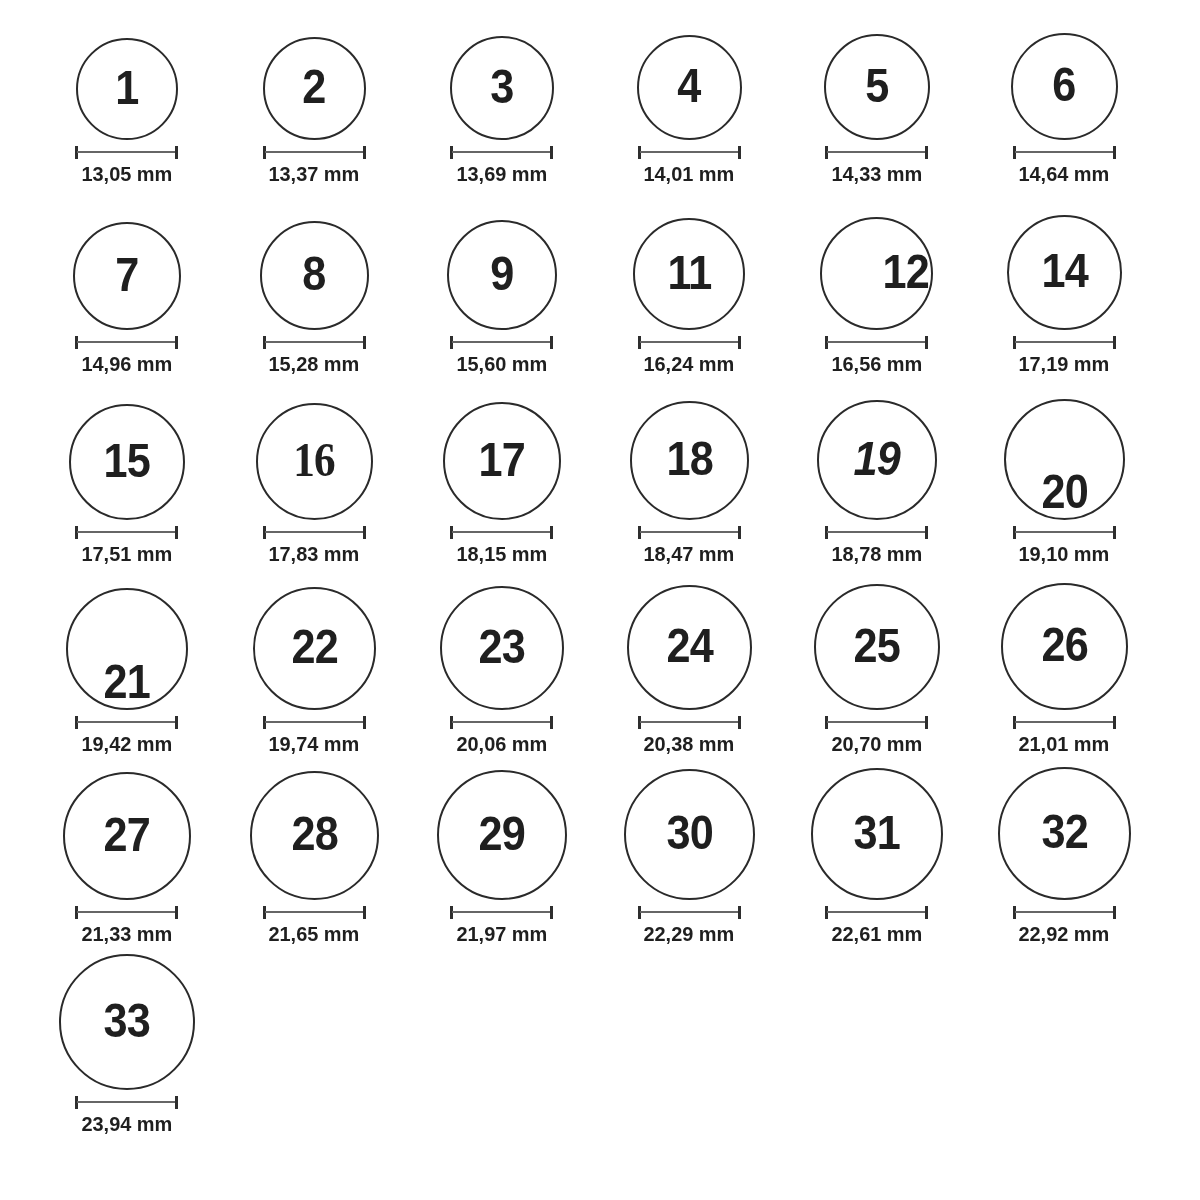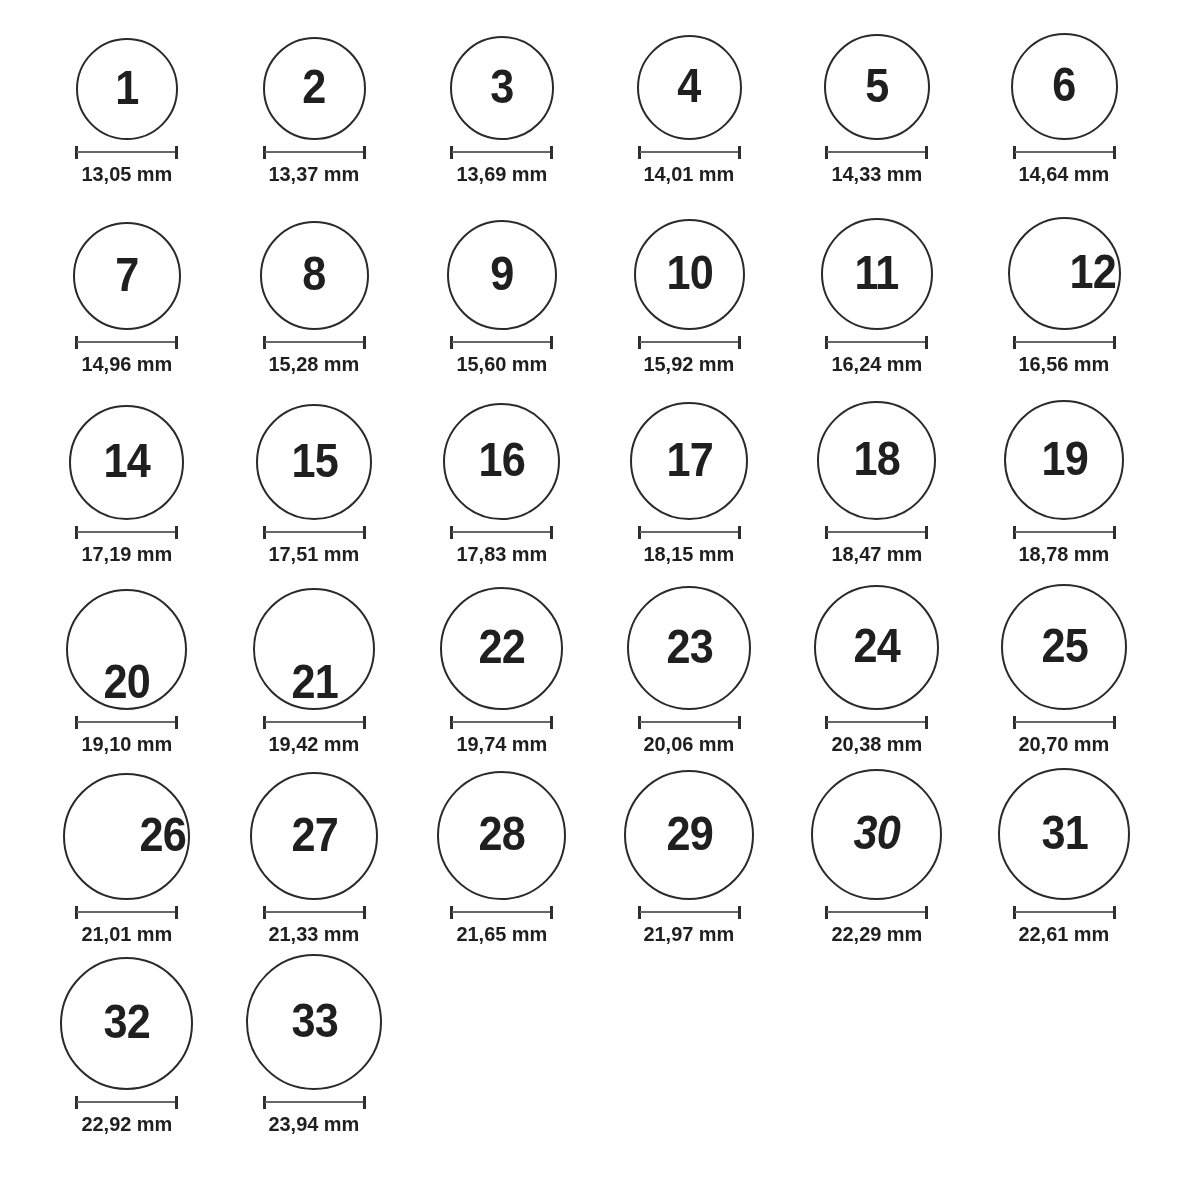--- a/index.html
+++ b/index.html
@@ -191,31 +191,20 @@
       <span class="num">9</span>
     </div>
     <div class="ruler">
       <span class="tick left"></span>
       <span class="line"></span>
       <span class="tick right"></span>
     </div>
     <div class="label">15,60 mm</div>
   </div>
 
-  <div class="cell">
-    <div class="circle" style="width: 111px; height: 111px;">
-      <span class="num">10</span>
-    </div>
-    <div class="ruler">
-      <span class="tick left"></span>
-      <span class="line"></span>
-      <span class="tick right"></span>
-    </div>
-    <div class="label">15,92 mm</div>
-  </div>
 
   <div class="cell">
     <div class="circle" style="width: 112px; height: 112px;">
       <span class="num">11</span>
     </div>
     <div class="ruler">
       <span class="tick left"></span>
       <span class="line"></span>
       <span class="tick right"></span>
     </div>
@@ -253,21 +242,21 @@
     </div>
     <div class="ruler">
       <span class="tick left"></span>
       <span class="line"></span>
       <span class="tick right"></span>
     </div>
     <div class="label">17,51 mm</div>
   </div>
 
   <div class="cell">
-    <div class="circle" style="width: 117px; height: 117px;">
+    <div class="circle" style="width: 117px; height: 117px; font-family: Liberation Serif, serif;">
       <span class="num">16</span>
     </div>
     <div class="ruler">
       <span class="tick left"></span>
       <span class="line"></span>
       <span class="tick right"></span>
     </div>
     <div class="label">17,83 mm</div>
   </div>
 
@@ -289,21 +278,21 @@
     </div>
     <div class="ruler">
       <span class="tick left"></span>
       <span class="line"></span>
       <span class="tick right"></span>
     </div>
     <div class="label">18,47 mm</div>
   </div>
 
   <div class="cell">
-    <div class="circle" style="width: 120px; height: 120px;">
+    <div class="circle" style="width: 120px; height: 120px; font-style: italic;">
       <span class="num">19</span>
     </div>
     <div class="ruler">
       <span class="tick left"></span>
       <span class="line"></span>
       <span class="tick right"></span>
     </div>
     <div class="label">18,78 mm</div>
   </div>
 
@@ -373,21 +362,21 @@
     </div>
     <div class="ruler">
       <span class="tick left"></span>
       <span class="line"></span>
       <span class="tick right"></span>
     </div>
     <div class="label">20,70 mm</div>
   </div>
 
   <div class="cell">
-    <div class="circle" style="width: 127px; height: 127px; justify-content: flex-end;">
+    <div class="circle" style="width: 127px; height: 127px;">
       <span class="num">26</span>
     </div>
     <div class="ruler">
       <span class="tick left"></span>
       <span class="line"></span>
       <span class="tick right"></span>
     </div>
     <div class="label">21,01 mm</div>
   </div>
 
@@ -421,21 +410,21 @@
     </div>
     <div class="ruler">
       <span class="tick left"></span>
       <span class="line"></span>
       <span class="tick right"></span>
     </div>
     <div class="label">21,97 mm</div>
   </div>
 
   <div class="cell">
-    <div class="circle" style="width: 131px; height: 131px; font-style: italic;">
+    <div class="circle" style="width: 131px; height: 131px;">
       <span class="num">30</span>
     </div>
     <div class="ruler">
       <span class="tick left"></span>
       <span class="line"></span>
       <span class="tick right"></span>
     </div>
     <div class="label">22,29 mm</div>
   </div>
 

